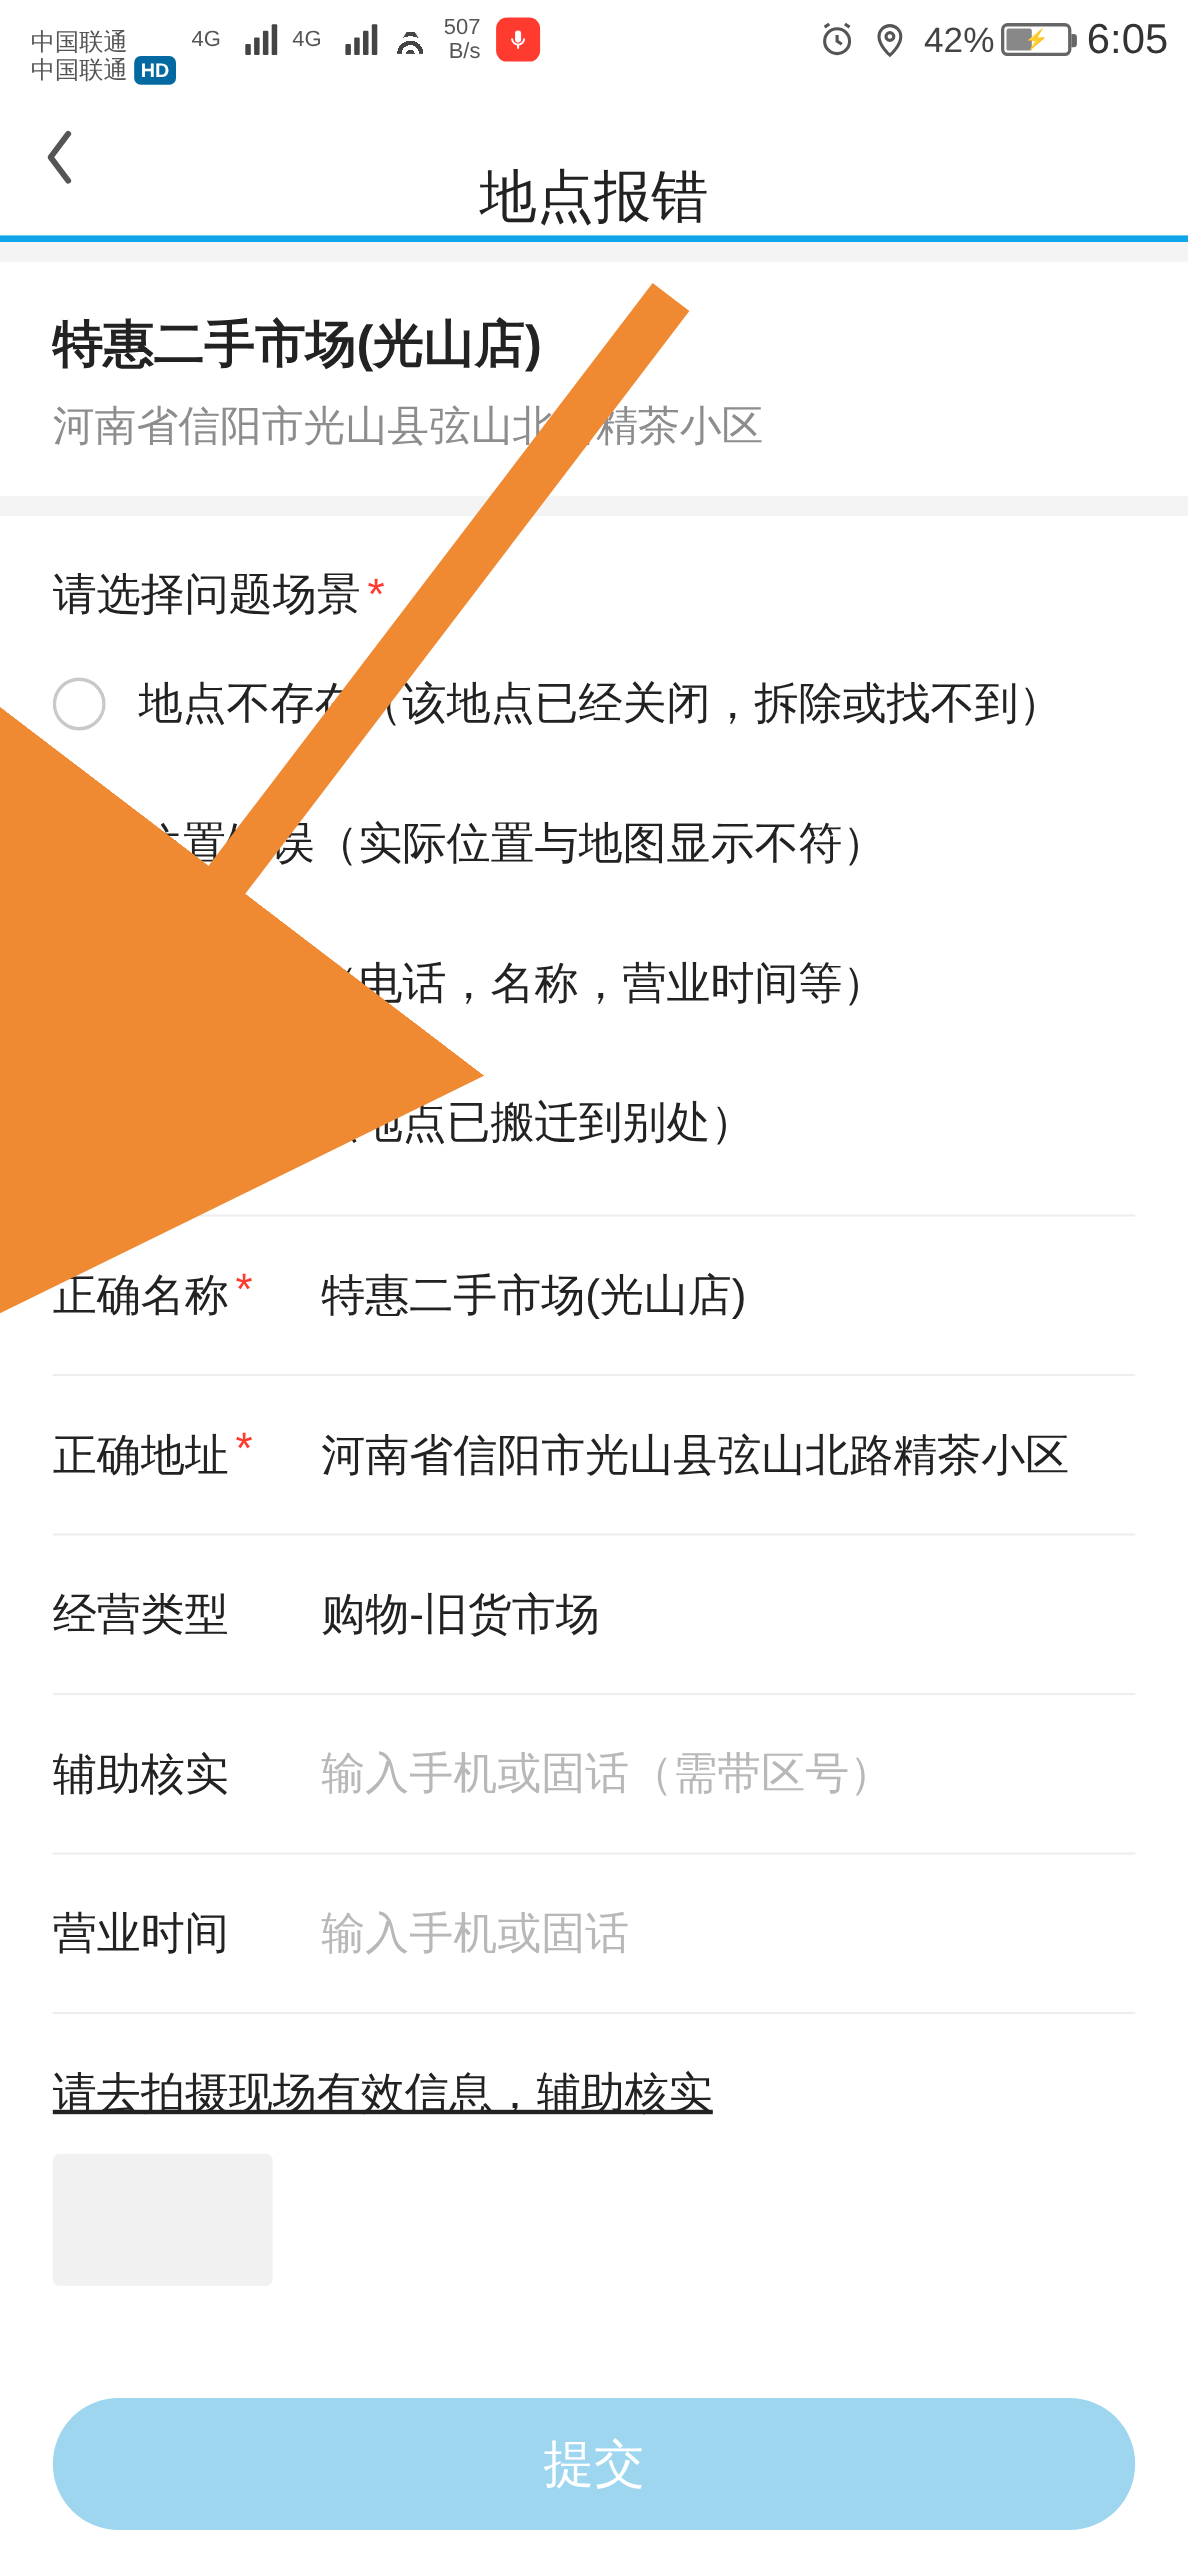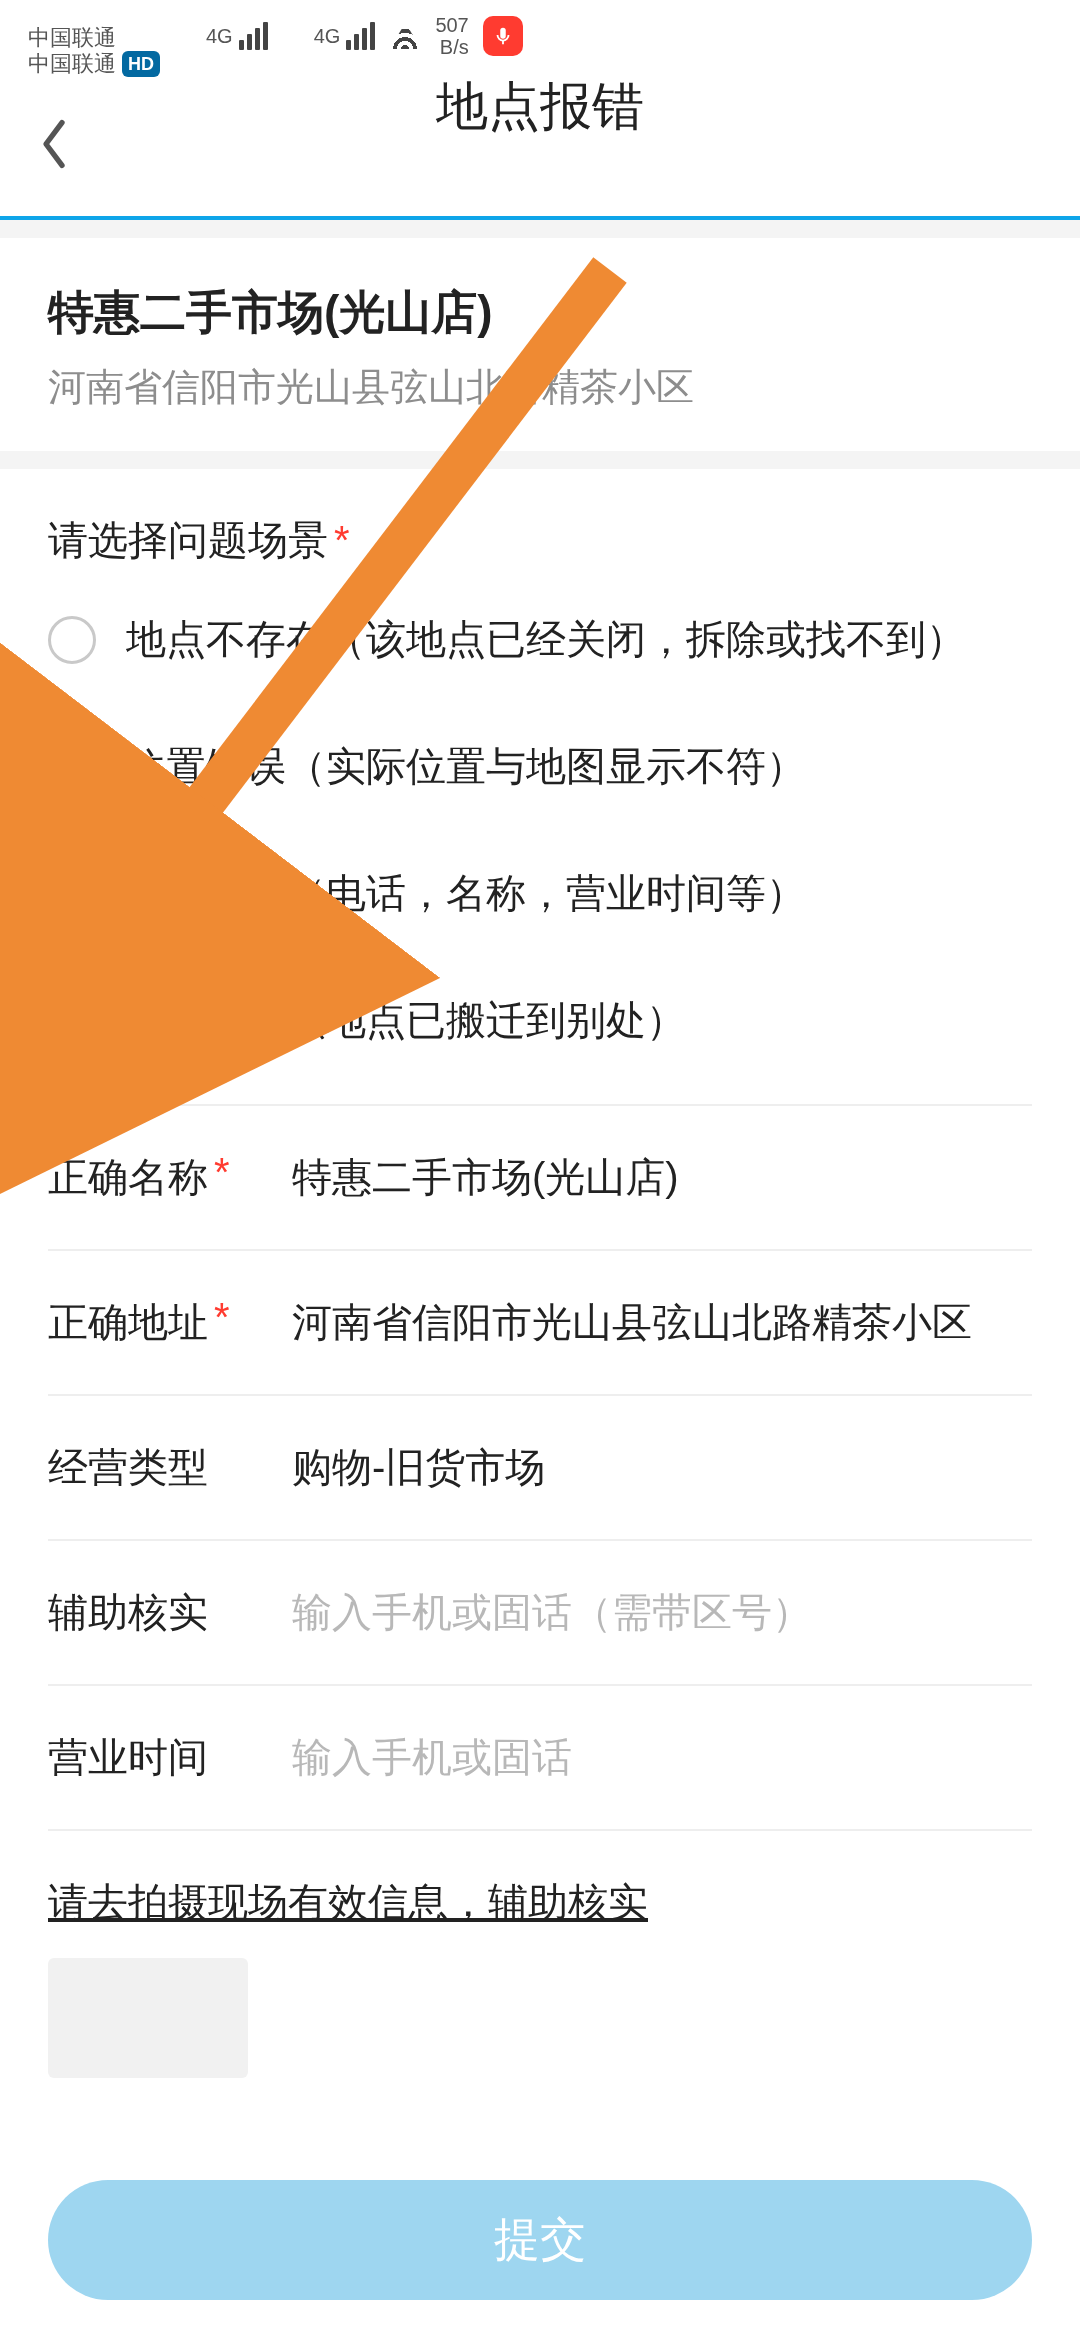--- a/index.html
+++ b/index.html
@@ -4,21 +4,21 @@
 <style>
   * { margin: 0; padding: 0; box-sizing: border-box; -webkit-font-smoothing: antialiased; }
   html, body { width: 1080px; height: 2340px; background: #fff; font-family: -apple-system, "PingFang SC", "Microsoft YaHei", sans-serif; color: #222; overflow: hidden; position: relative; }
 
   
   .status-bar { height: 72px; width: 100%; display: flex; align-items: center; padding: 0 18px 0 28px; font-size: 28px; color: #3a3a3a; }
   .sb-left { display: flex; flex-direction: column; font-size: 22px; line-height: 26px; color:#555;margin-top:30px; }
   .sb-left-row { display:flex; align-items:center; gap:6px; }
   .sb-hd { background:#0369a1; color:#fff; font-size:18px; padding:0 6px; border-radius:6px; font-weight:600; }
   .sb-mid { display:flex; align-items:center; gap:14px; margin-left:14px; }
-  .sig-group { display:flex; align-items:flex-end; gap:4px;margin-left:32px; }
+  .sig-group { display:flex; align-items:flex-end; gap:20px; }
   .sig-label { font-size:20px; color:#555; margin-right:2px; align-self:center; }
   .sig-bars { display:flex; align-items:flex-end; gap:3px; }
   .sig-bars span { width:5px; background:#444; border-radius:1px; }
   .sig-bars span:nth-child(1){height:10px;} .sig-bars span:nth-child(2){height:16px;}
   .sig-bars span:nth-child(3){height:22px;} .sig-bars span:nth-child(4){height:28px;}
   .wifi { width:32px; height:26px; position:relative; }
   .wifi::before { content:""; position:absolute; left:0; right:0; bottom:0;
     background:
       radial-gradient(circle at 50% 100%, #444 0 4px, transparent 4px),
       radial-gradient(circle at 50% 100%, transparent 8px, #444 8px 12px, transparent 12px),
@@ -31,21 +31,21 @@
   .sb-right svg { width:34px; height:34px; }
   .batt { display:flex; align-items:center; gap:6px; }
   .batt-pct { font-size:32px; }
   .batt-body { width:64px; height:30px; border:3px solid #666; border-radius:6px; position:relative; }
   .batt-body::after { content:""; position:absolute; right:-8px; top:7px; width:5px; height:12px; background:#666; border-radius:0 3px 3px 0;}
   .batt-fill { position:absolute; left:2px; top:2px; bottom:2px; width:40%; background:#888; border-radius:2px;}
   .batt-bolt { position:absolute; left:50%; top:50%; transform:translate(-50%,-50%); color:#333; font-size:18px;}
   .clock { font-size:38px; color:#333; font-weight:400; }
 
   
-  .nav { height:148px; display:flex; align-items:flex-start; justify-content:center; position:relative; border-bottom:4px solid #0ea5e9; }
+  .nav { height:148px; display:flex; align-items:flex-end; justify-content:center; position:relative; border-bottom:6px solid #0ea5e9; }
   .nav-back { position:absolute; left:24px; top:50%; transform:translateY(-50%); width:60px; height:60px; display:flex; align-items:center; justify-content:center; }
   .nav-back svg { width:32px; height:54px; }
   .nav-title { font-size:52px; font-weight:500; color:#222; }
 
   .gap { height:18px; background:#f4f4f4; }
 
   
   .place { padding:44px 48px 38px; }
   .place-name { font-size:46px; font-weight:600; color:#222; }
   .place-addr { font-size:38px; color:#8d8d8d; margin-top:18px; }
@@ -124,20 +124,39 @@
       <span>507</span>
       <span>B/s</span>
     </div>
     <div class="mic">
       <svg viewBox="0 0 24 24" fill="#fff">
           <rect x="9" y="3" width="6" height="12" rx="3"></rect>
           <path d="M6 11a6 6 0 0 0 12 0" stroke="#fff" stroke-width="2" fill="none"></path>
           <line x1="12" y1="17" x2="12" y2="21" stroke="#fff" stroke-width="2"></line>
         </svg>
     </div>
+  </div>
+  <div class="sb-right">
+    <svg viewBox="0 0 24 24" fill="none" stroke="#555" stroke-width="2">
+        <circle cx="12" cy="13" r="8"></circle>
+        <path d="M12 9v4l3 2"></path>
+        <path d="M4 4l3-2M20 4l-3-2"></path>
+      </svg>
+    <svg viewBox="0 0 24 24" fill="none" stroke="#555" stroke-width="2">
+        <path d="M12 22s7-6 7-12a7 7 0 1 0-14 0c0 6 7 12 7 12z"></path>
+        <circle cx="12" cy="10" r="2.5"></circle>
+      </svg>
+    <div class="batt">
+      <span class="batt-pct">42%</span>
+      <div class="batt-body">
+          <div class="batt-fill"></div>
+          <span class="batt-bolt">⚡</span>
+        </div>
+    </div>
+    <span class="clock">6:05</span>
   </div>
 </div>
 
 <div class="nav">
   <div class="nav-back">
     <svg viewBox="0 0 24 40" fill="none" stroke="#555" stroke-width="4" stroke-linecap="round" stroke-linejoin="round">
         <polyline points="18 4 6 20 18 36"></polyline>
       </svg>
   </div>
   <div class="nav-title">地点报错</div>

